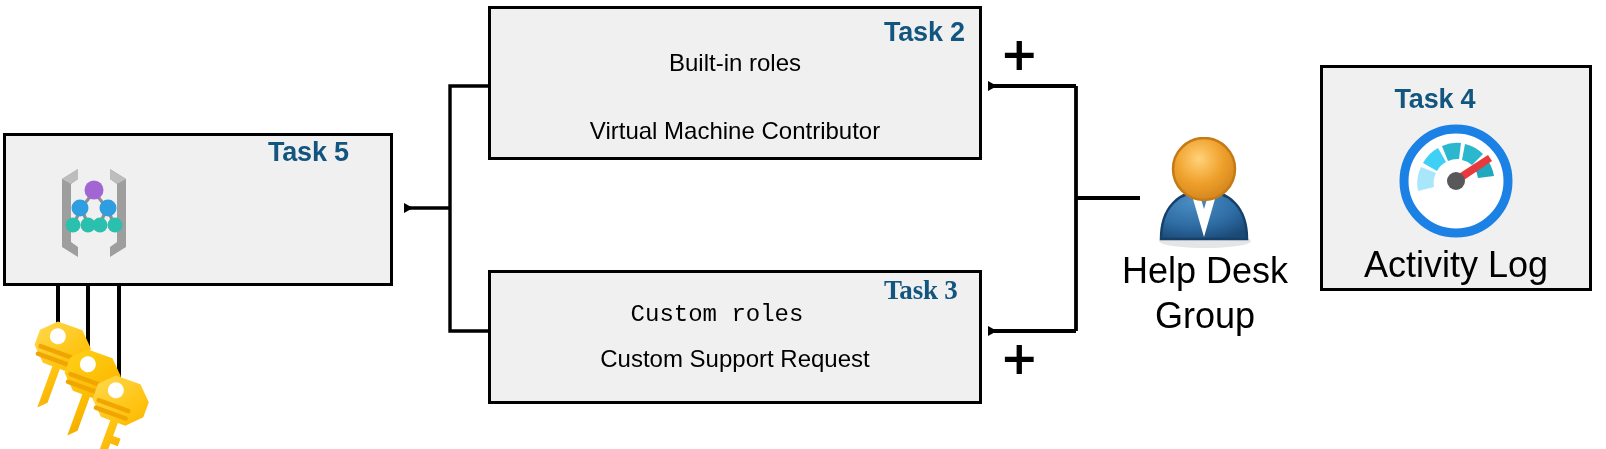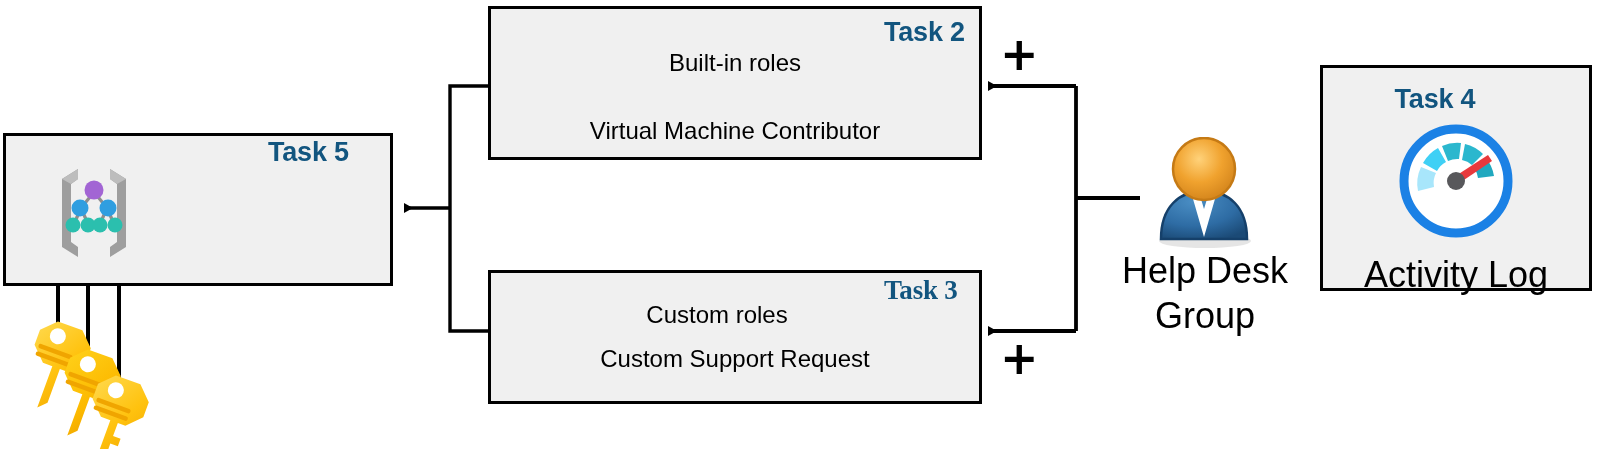--- a/index.html
+++ b/index.html
@@ -121,21 +121,21 @@
   <div class="box" style="left:488px; top:6px; width:494px; height:154px;">
   </div>
   <div class="task-tag" style="left:884px; top:17px;">Task 2</div>
   <div class="body-text" style="left:488px; top:41px; width:494px; text-align:center;">Built-in roles</div>
   <div class="body-text" style="left:488px; top:85px; width:494px; text-align:center;margin-top:24px;">Virtual Machine Contributor</div>
   <div class="plus" style="left:1000px; top:31px;">+</div>
 
   <div class="box" style="left:488px; top:270px; width:494px; height:134px;">
   </div>
   <div class="task-tag" style="left:884px; top:275px;font-family:Liberation Serif, serif;">Task 3</div>
-  <div class="body-text" style="left:488px; top:293px; width:458px; text-align:center;">Custom roles</div>
+  <div class="body-text" style="left:488px; top:293px; width:458px; text-align:center;font-family:Liberation Mono, monospace;">Custom roles</div>
   <div class="body-text" style="left:488px; top:337px; width:494px; text-align:center;">Custom Support Request</div>
   <div class="plus" style="left:1000px; top:335px;">+</div>
 
   <svg style="position:absolute; left:1139px; top:137px; width:130px; height:112px;" viewBox="0 0 130 112">
     <defs>
       <radialGradient id="headg" cx="42%" cy="34%" r="68%">
         <stop offset="0%" stop-color="#ffd27a"></stop>
         <stop offset="55%" stop-color="#f0a22e"></stop>
         <stop offset="100%" stop-color="#d4851c"></stop>
       </radialGradient>
@@ -169,21 +169,21 @@
       <path d="M -38,10 A 38,38 0 0 1 -35,-14 L -20,-8 A 22,22 0 0 0 -22,6 Z" fill="#a8e6fb"></path>
       <path d="M -33,-18 A 38,38 0 0 1 -18,-33 L -10,-19 A 22,22 0 0 0 -19,-10 Z" fill="#3fd0f5"></path>
       <path d="M -14,-35 A 38,38 0 0 1 5,-38 L 3,-22 A 22,22 0 0 0 -8,-20 Z" fill="#2bb7ce"></path>
       <path d="M 9,-37 A 38,38 0 0 1 27,-27 L 16,-16 A 22,22 0 0 0 6,-21 Z" fill="#2bb7ce"></path>
       <path d="M 30,-23 A 38,38 0 0 1 38,-5 L 22,-3 A 22,22 0 0 0 18,-13 Z" fill="#20a8bf"></path>
 
       <path d="M -2,-4 L 32,-26 L 36,-20 L 2,3 Z" fill="#e8393c"></path>
       <circle cx="0" cy="0" r="9" fill="#58585b"></circle>
     </g>
   </svg>
-  <div class="caption" style="left:1320px; top:252px; width:272px;">Activity Log</div>
+  <div class="caption" style="left:1320px; top:242px; width:272px;">Activity Log</div>
 
   <svg style="position:absolute; left:30px; top:310px; width:150px; height:139px;" viewBox="0 0 150 139">
     <defs>
       <linearGradient id="kg1" x1="0" y1="0" x2="1" y2="1">
         <stop offset="0%" stop-color="#ffd94d"></stop>
         <stop offset="55%" stop-color="#ffc20e"></stop>
         <stop offset="100%" stop-color="#f0a500"></stop>
       </linearGradient>
       <linearGradient id="kg2" x1="0" y1="0" x2="1" y2="1">
         <stop offset="0%" stop-color="#ffd11a"></stop>

